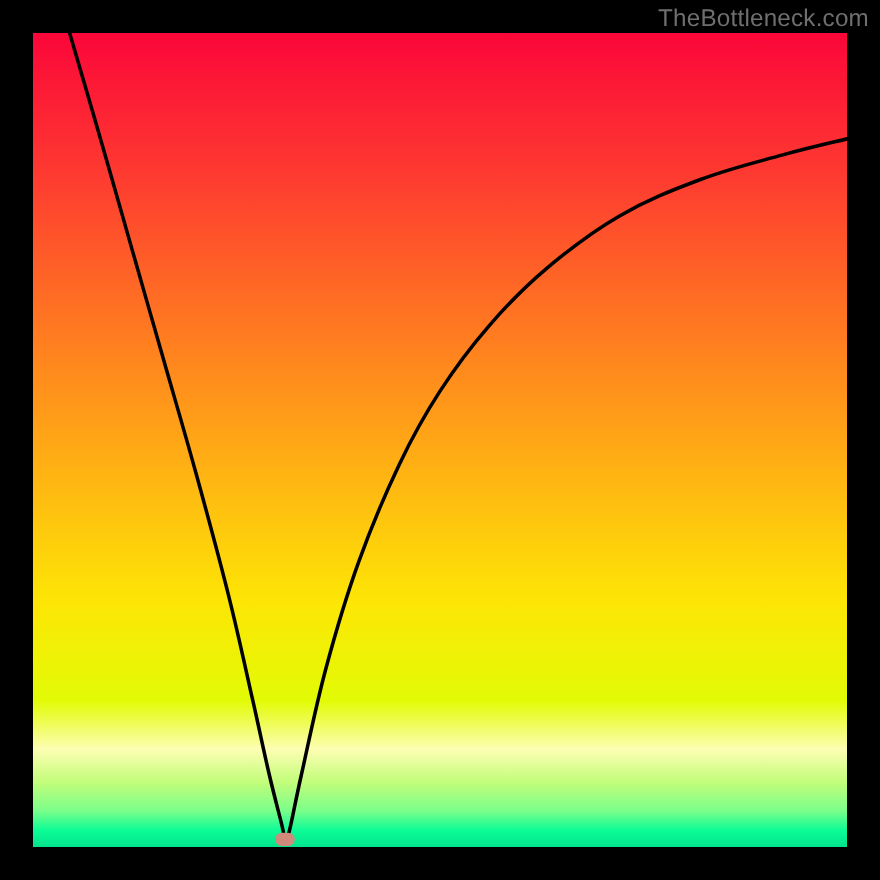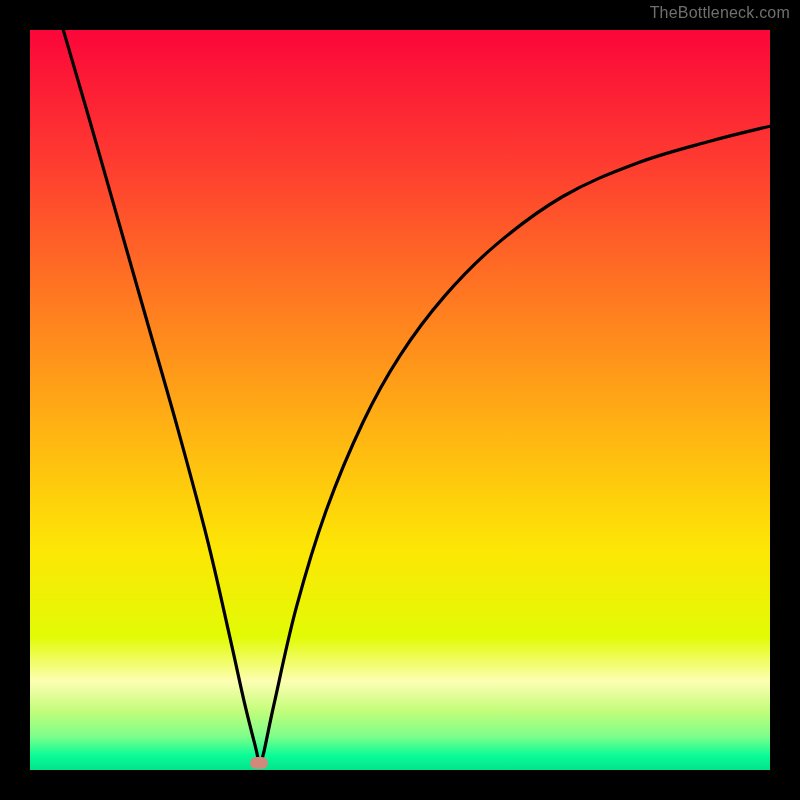--- a/index.html
+++ b/index.html
@@ -24,21 +24,21 @@
     left: 30px;
     width: 740px;
     height: 740px;
     overflow: hidden;
   }
   .watermark {
     position: absolute;
     top: 4px;
     right: 10px;
     color: #6f6f6f;
-    font-size: 16px;
+    font-size: 22px;
     font-weight: 500;
     letter-spacing: 0.2px;
   }
   .curve {
     position: absolute;
     top: 0; left: 0;
   }
   .marker {
     position: absolute;
     width: 18px;

